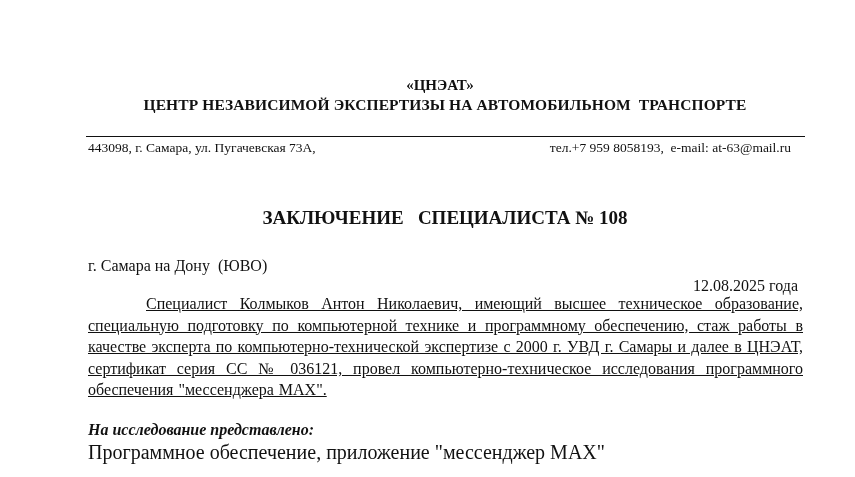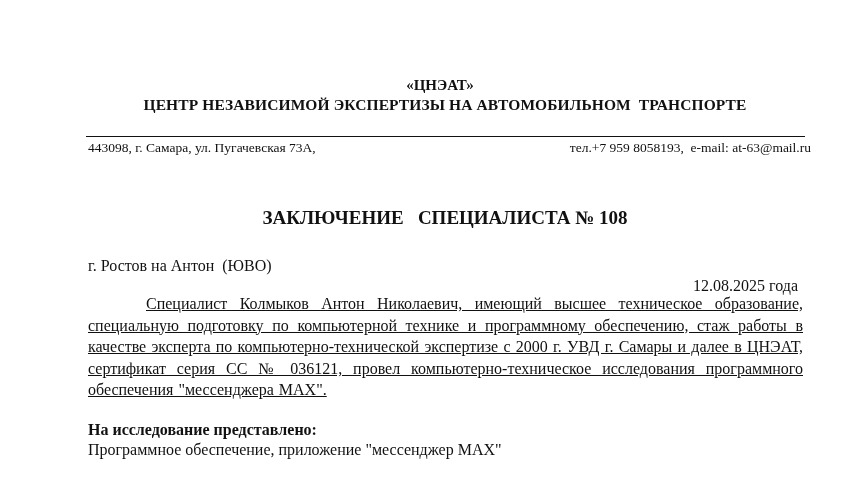--- a/index.html
+++ b/index.html
@@ -33,21 +33,21 @@
     .separator {
       left: 86px; top: 136px;
       width: 719px; height: 0;
       border-top: 1.3px solid #111;
     }
     .address {
       left: 88px; top: 140px;
       font-size: 13.5px;
     }
     .contacts {
-      right: 44px; top: 140px;
+      right: 64px; top: 140px;
       font-size: 13.5px;
       white-space: pre;
     }
     .doc-title {
       left: 0; width: 890px; top: 207px;
       text-align: center;
       font-weight: bold;
       font-size: 19px;
       white-space: pre;
     }
@@ -68,38 +68,39 @@
       line-height: 21.6px;
       text-align: justify;
       text-indent: 58px;
       word-spacing: 1px;
       text-decoration: underline;
     }
     .section-heading {
       left: 88px; top: 421px;
       font-weight: bold;
       font-size: 16px;
+      font-style: italic;
     }
     .section-text {
       left: 88px; top: 441px;
-      font-size: 16px;
+      font-size: 20px;
     }
   </style>
 </head>
 <body>
 
 <div class="abs org-short">«ЦНЭАТ»</div>
 <div class="abs org-full">ЦЕНТР НЕЗАВИСИМОЙ ЭКСПЕРТИЗЫ НА АВТОМОБИЛЬНОМ  ТРАНСПОРТЕ</div>
 
 <div class="abs separator"></div>
 
 <div class="abs address">443098, г. Самара, ул. Пугачевская 73А,</div>
 <div class="abs contacts">тел.+7 959 8058193,  e-mail: at-63@mail.ru</div>
 
 <div class="abs doc-title">ЗАКЛЮЧЕНИЕ   СПЕЦИАЛИСТА № 108</div>
 
-<div class="abs city">г. Ростов на Антон  (ЮВО)</div>
+<div class="abs city">г. Самара на Дону  (ЮВО)</div>
 <div class="abs date">12.08.2025 года</div>
 
 <div class="abs body-para">Специалист Колмыков Антон Николаевич, имеющий высшее  техническое образование,  специальную подготовку  по компьютерной технике и программному обеспечению, стаж работы в качестве эксперта по компьютерно-технической экспертизе с 2000 г. УВД г. Самары и далее в ЦНЭАТ, сертификат серия СС № 036121,  провел компьютерно-техническое исследования программного обеспечения "мессенджера MAX".</div>
 
 <div class="abs section-heading">На исследование представлено:</div>
 <div class="abs section-text">Программное обеспечение, приложение "мессенджер MAX"</div>
 
 </body></html>

